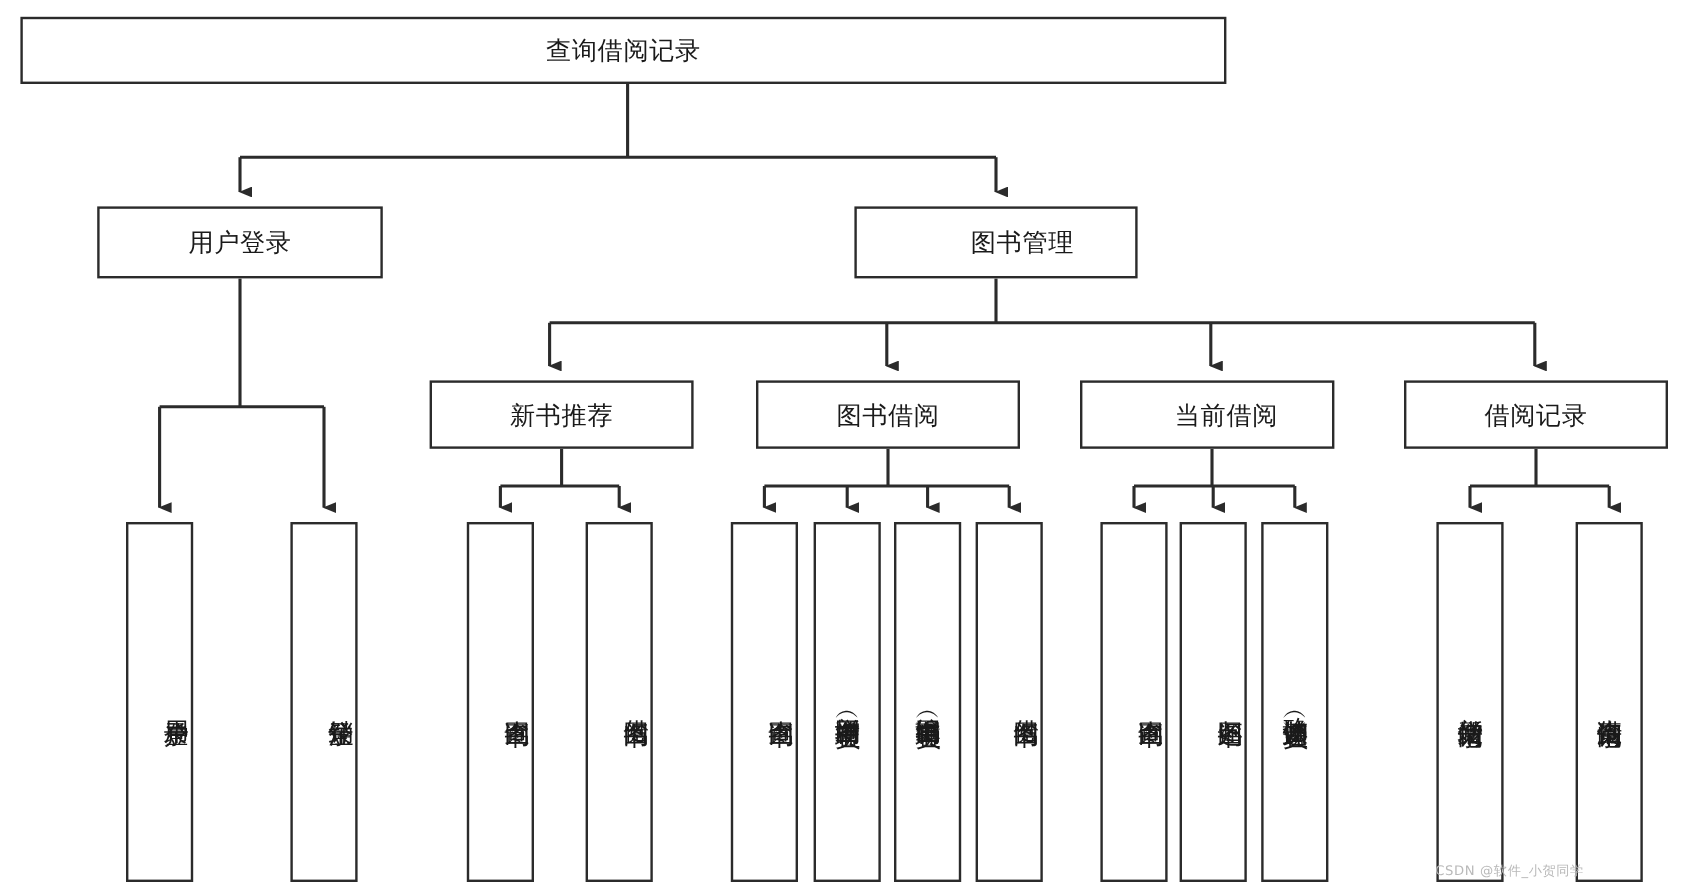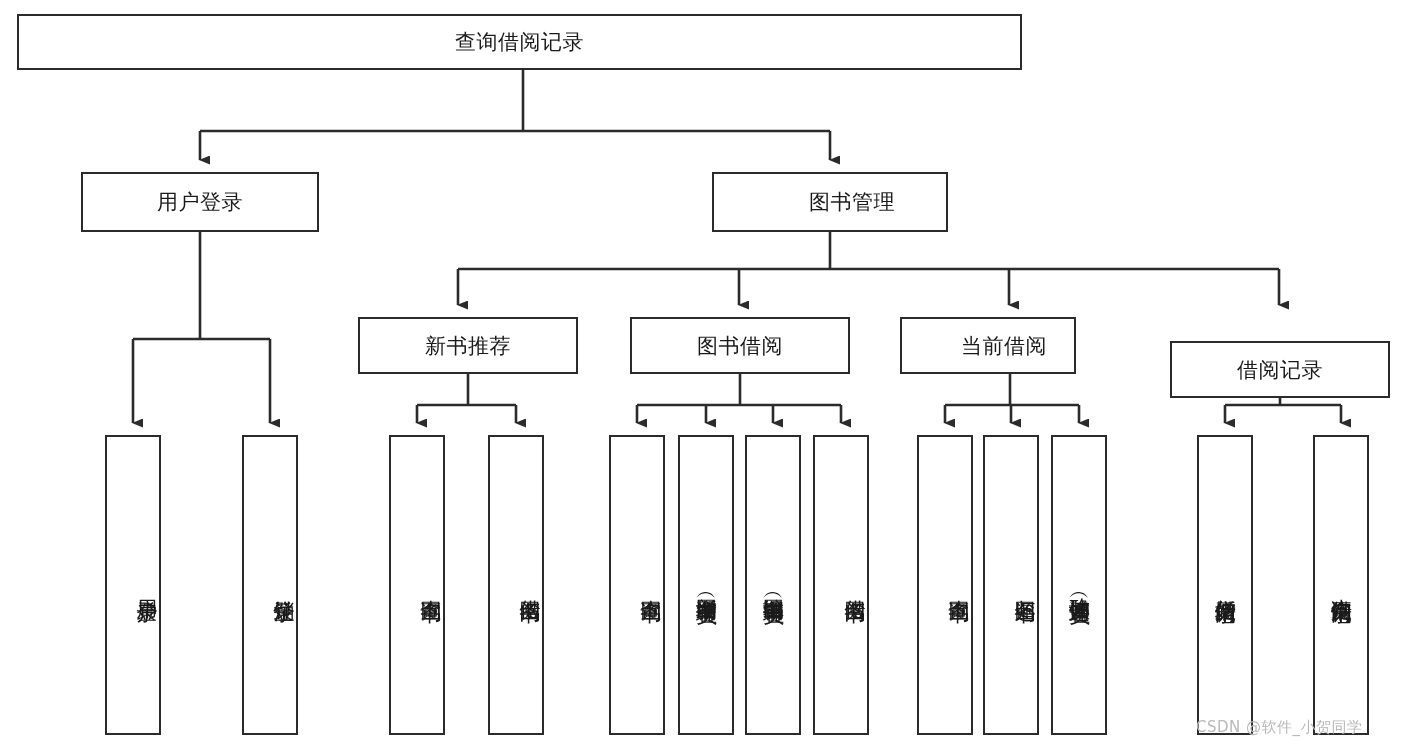--- a/index.html
+++ b/index.html
@@ -50,21 +50,21 @@
   svg.links {
     position: absolute;
     left: 0;
     top: 0;
     width: 1405px;
     height: 747px;
     pointer-events: none;
   }
   .watermark {
     position: absolute;
-    font-size: 15px;
+    font-size: 11px;
     color: #b9b9b9;
     white-space: nowrap;
     letter-spacing: 0.5px;
   }
 </style>
 </head>
 <body>
 
 <div id="canvas">
 
@@ -128,24 +128,24 @@
   <div class="node horiz" style="left:712px; top:172px; width:236px; height:60px;padding-left:44px;">
     <span>图书管理</span>
   </div>
 
   <div class="node horiz" style="left:630px; top:317px; width:220px; height:57px;">
     <span>图书借阅</span>
   </div>
   <div class="node horiz" style="left:358px; top:317px; width:220px; height:57px;">
     <span>新书推荐</span>
   </div>
-  <div class="node horiz" style="left:900px; top:317px; width:176px; height:57px;padding-left:32px;">
+  <div class="node horiz" style="left:900px; top:317px; width:212px; height:57px;padding-left:32px;">
     <span>当前借阅</span>
   </div>
-  <div class="node horiz" style="left:1170px; top:317px; width:220px; height:57px;margin-top:24px;">
+  <div class="node horiz" style="left:1170px; top:317px; width:220px; height:57px;">
     <span>借阅记录</span>
   </div>
 
   <div class="node vert" style="left:105px; top:435px; width:56px; height:300px;">
     <span>用户登录</span>
   </div>
   <div class="node vert" style="left:242px; top:435px; width:56px; height:300px;">
     <span>注销登录</span>
   </div>
 

